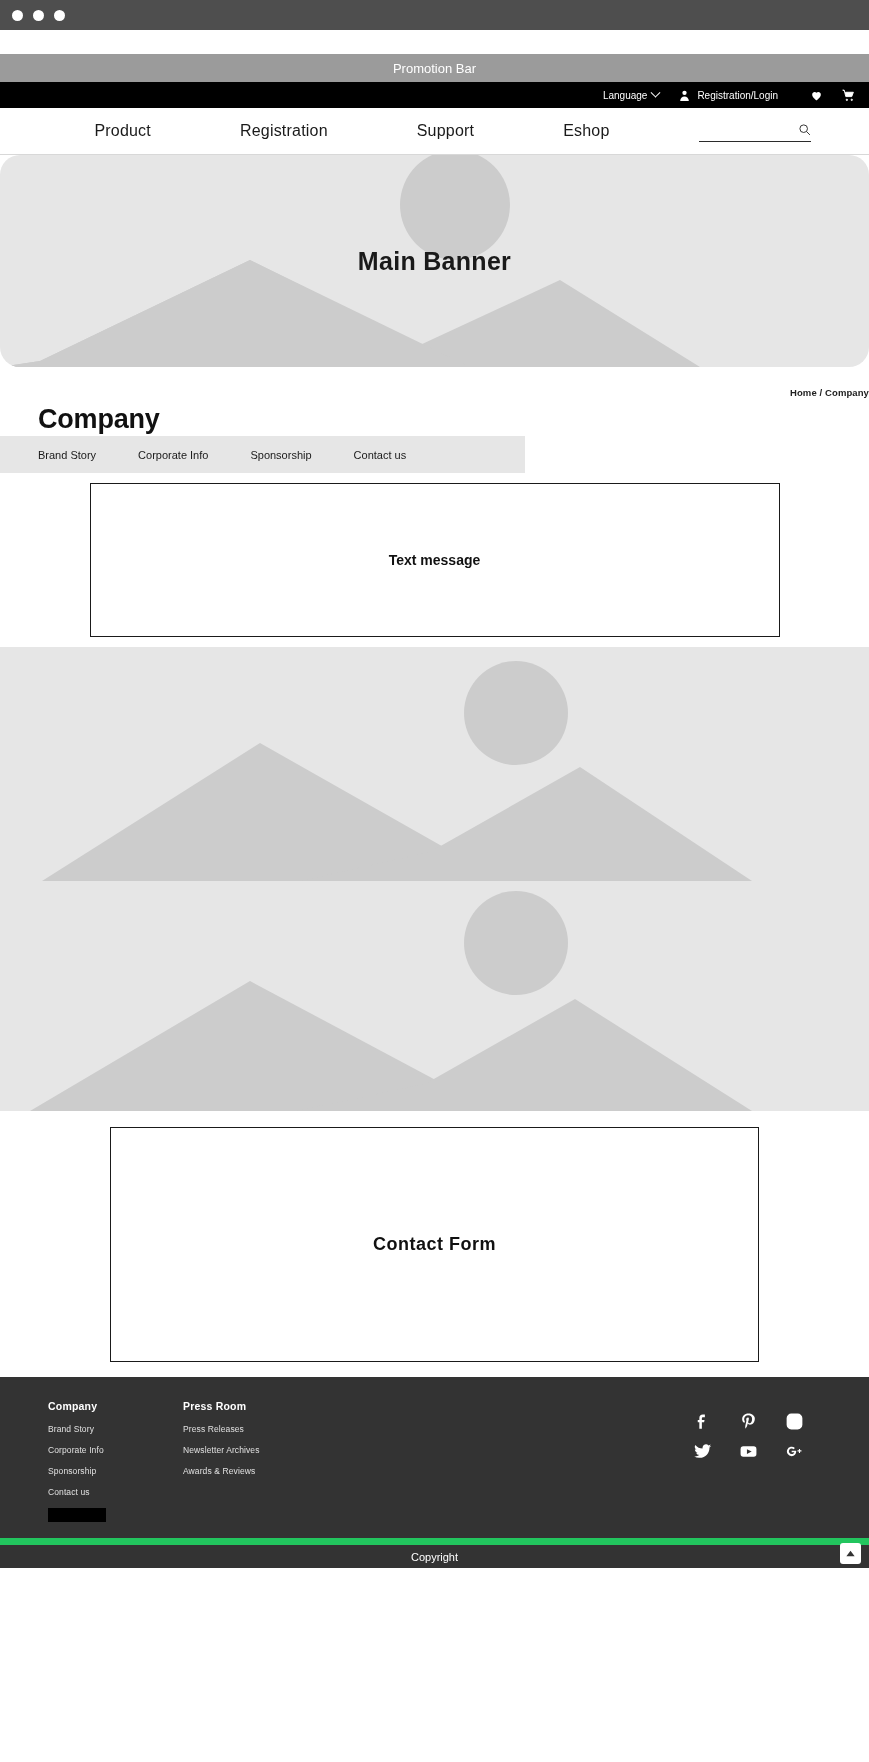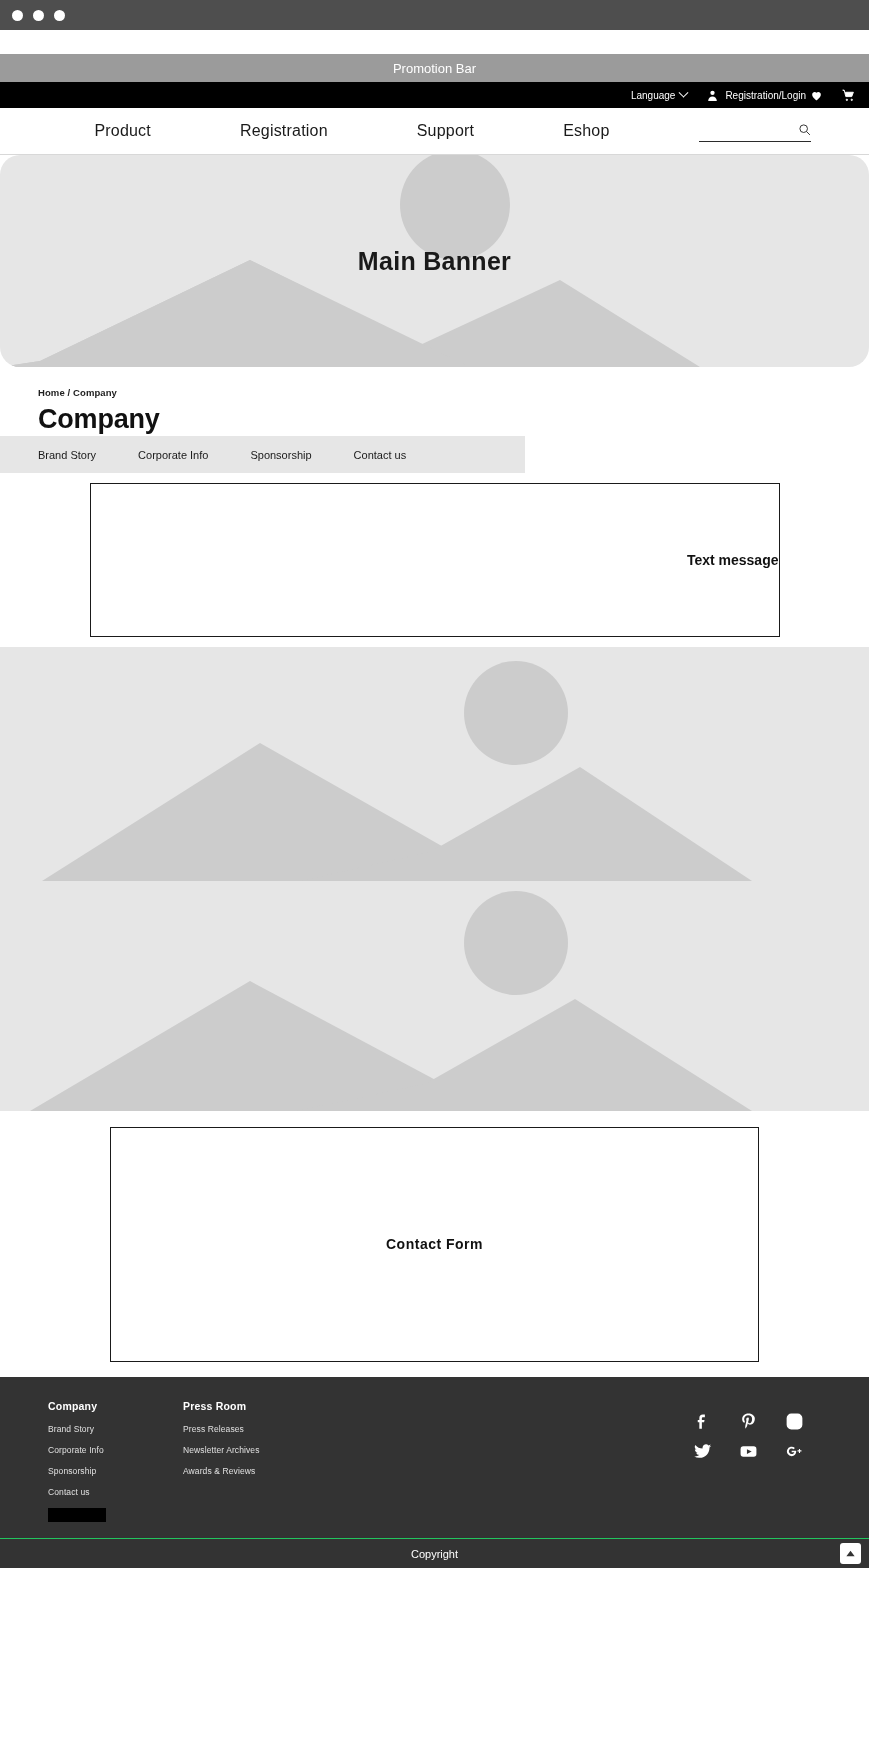--- a/index.html
+++ b/index.html
@@ -39,21 +39,21 @@
   .util-bar {
     height: 26px; flex: 0 0 26px;
     background: #000000;
     color: #ffffff;
     display: flex; align-items: center; justify-content: flex-end;
     padding-right: 14px; gap: 0px;
     font-size: 10px;
   }
   .util-lang { display:flex; align-items:center; gap:5px; margin-right: 18px; }
   .chev { display:inline-block; width:7px; height:7px; border-right:1.2px solid #fff; border-bottom:1.2px solid #fff; transform: rotate(45deg) translate(-2px,-2px); }
-  .util-reg { display:flex; align-items:center; gap:6px; margin-right: 3px; }
+  .util-reg { display:flex; align-items:center; gap:6px; margin-right: 31px; }
   .util-ico { width:14px; height:14px; display:flex; align-items:center; justify-content:center; }
   .util-ico svg { width:13px; height:13px; fill:#ffffff; }
   .util-heart { margin-right: 18px; }
 
   
   .main-nav {
     height: 47px; flex: 0 0 47px;
     background: #ffffff;
     border-bottom: 1px solid #d8d8d8;
     display: flex; align-items: center; justify-content: center;
@@ -92,55 +92,55 @@
     font-size: 25px; font-weight: bold; color: #1a1a1a;
     letter-spacing: 0.3px;
   }
 
   
   .page-head {
     background:#ffffff;
     padding: 20px 0 0 38px;
     flex: 0 0 69px;
   }
-  .breadcrumb { font-size: 9.5px; color: #222; font-weight: 600; letter-spacing: .1px; }
+  .breadcrumb { font-size: 9.5px; color: #222; font-weight: 600; letter-spacing: .1px; text-align: right; }
   .page-title { font-size: 27px; font-weight: bold; color:#111; margin-top: 6px; letter-spacing: -0.2px; }
 
   
   .tabbar {
     flex: 0 0 37px;
     width: 525px;
     background: #e6e6e6;
     display: flex; align-items: center;
   }
   .tab-item { font-size: 11px; color:#1a1a1a; padding: 0 16px; margin-left: 10px; }
   .tab-item:first-child { margin-left: 22px; }
 
   
   .tm-wrap { flex: 0 0 174px; background:#ffffff; display:flex; align-items:center; justify-content:center; padding: 0 0; }
   .tm-box {
     width: 690px; height: 154px;
     border: 1.5px solid #1a1a1a;
-    display:flex; align-items:center; justify-content:flex-end;
+    display:flex; align-items:center; justify-content:center;
     font-size: 14px; font-weight: bold; color:#111;
     background:#ffffff;
   }
 
   
   .ph-block { position: relative; overflow: hidden; background:#e6e6e6; width: 100%; }
   .ph-a { flex: 0 0 234px; }
   .ph-b { flex: 0 0 230px; }
 
   
   .cf-wrap { flex: 0 0 266px; background:#ffffff; display:flex; align-items:center; justify-content:center; }
   .cf-box {
     width: 649px; height: 235px;
     border: 1.5px solid #1a1a1a;
     display:flex; align-items:center; justify-content:center;
-    font-size: 14px; font-weight: bold; color:#111;
+    font-size: 18px; font-weight: bold; color:#111;
     letter-spacing: .5px;
     background:#ffffff;
   }
 
   
   .footer {
     flex: 0 0 161px;
     background: #333333;
     display: flex;
     padding: 23px 0 0 0;
@@ -159,21 +159,21 @@
     display: grid; grid-template-columns: repeat(3, 46px); grid-template-rows: repeat(2, 30px);
     align-items: center; justify-items: center;
     padding-top: 8px;
   }
   .social svg { width: 19px; height: 19px; fill:#ffffff; }
 
   
   .copyright {
     flex: 0 0 30px;
     background: #333333;
-    border-top: 1px solid #22c55e;
+    border-top: 7px solid #22c55e;
     color:#ffffff;
     display:flex; align-items:center; justify-content:center;
     font-size: 11px;
     position: relative;
   }
   .to-top {
     position:absolute; right: 8px; bottom: 4px;
     width: 21px; height: 21px; border-radius: 3px;
     background:#ffffff;
     display:flex; align-items:center; justify-content:center;

